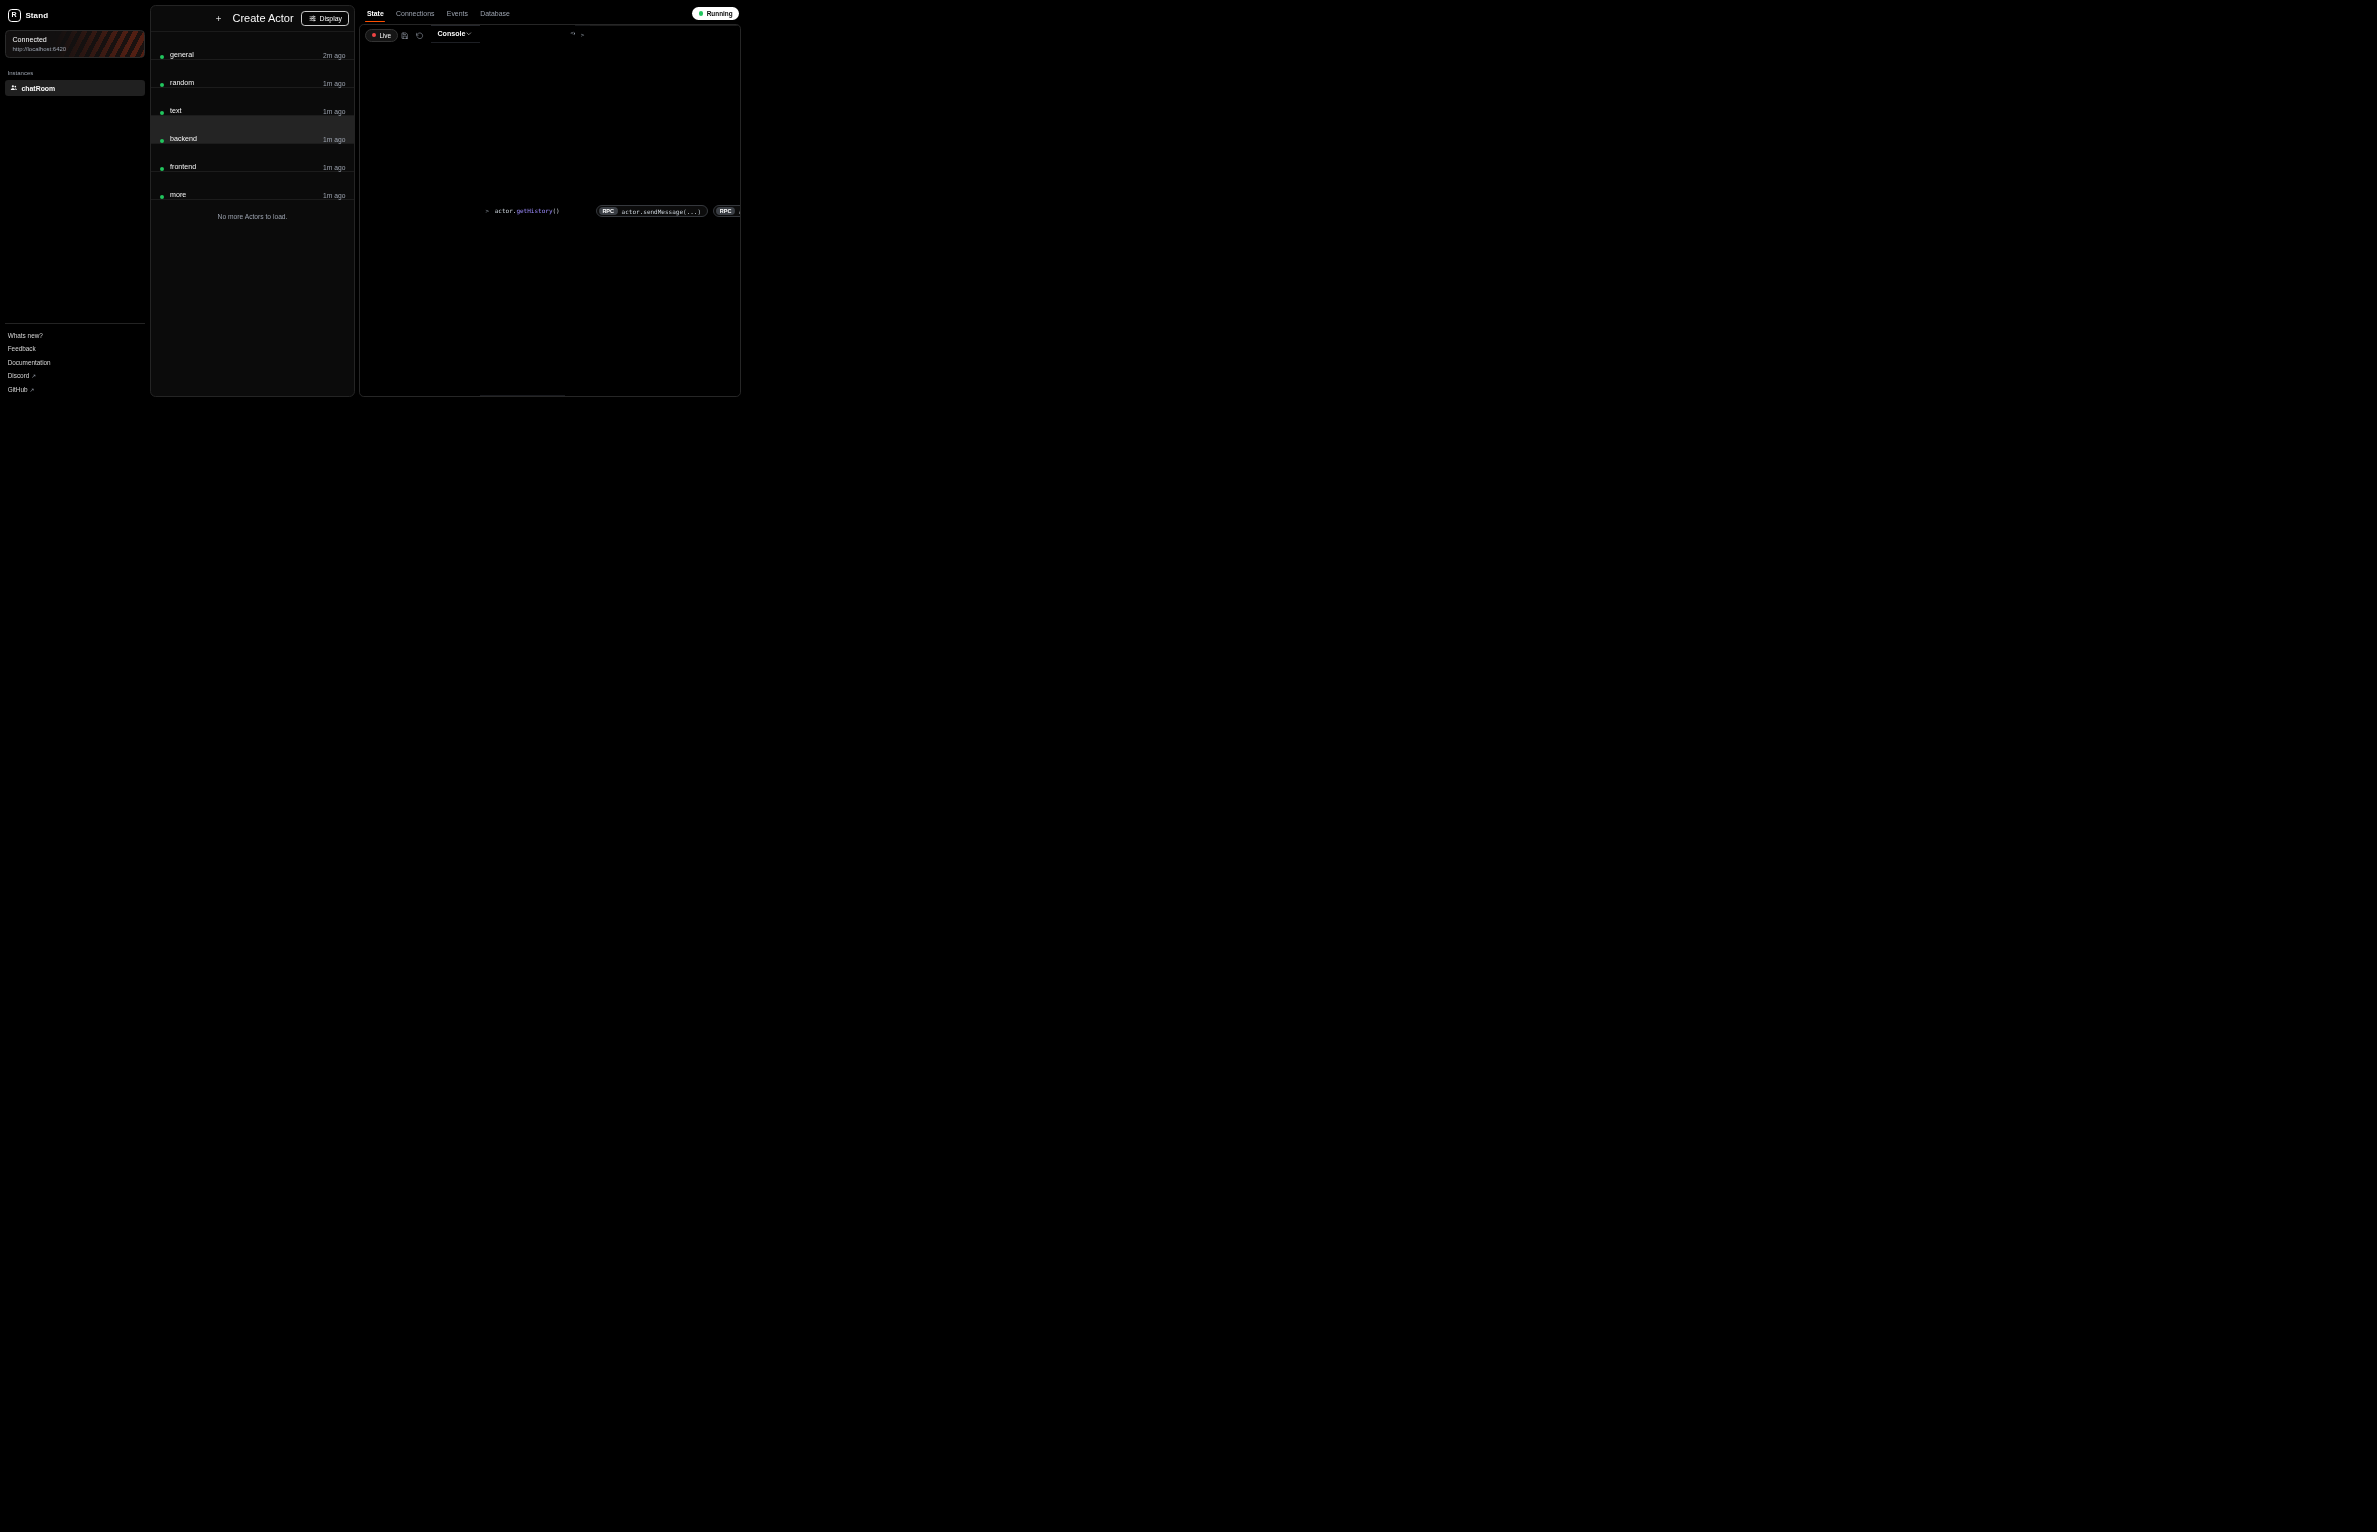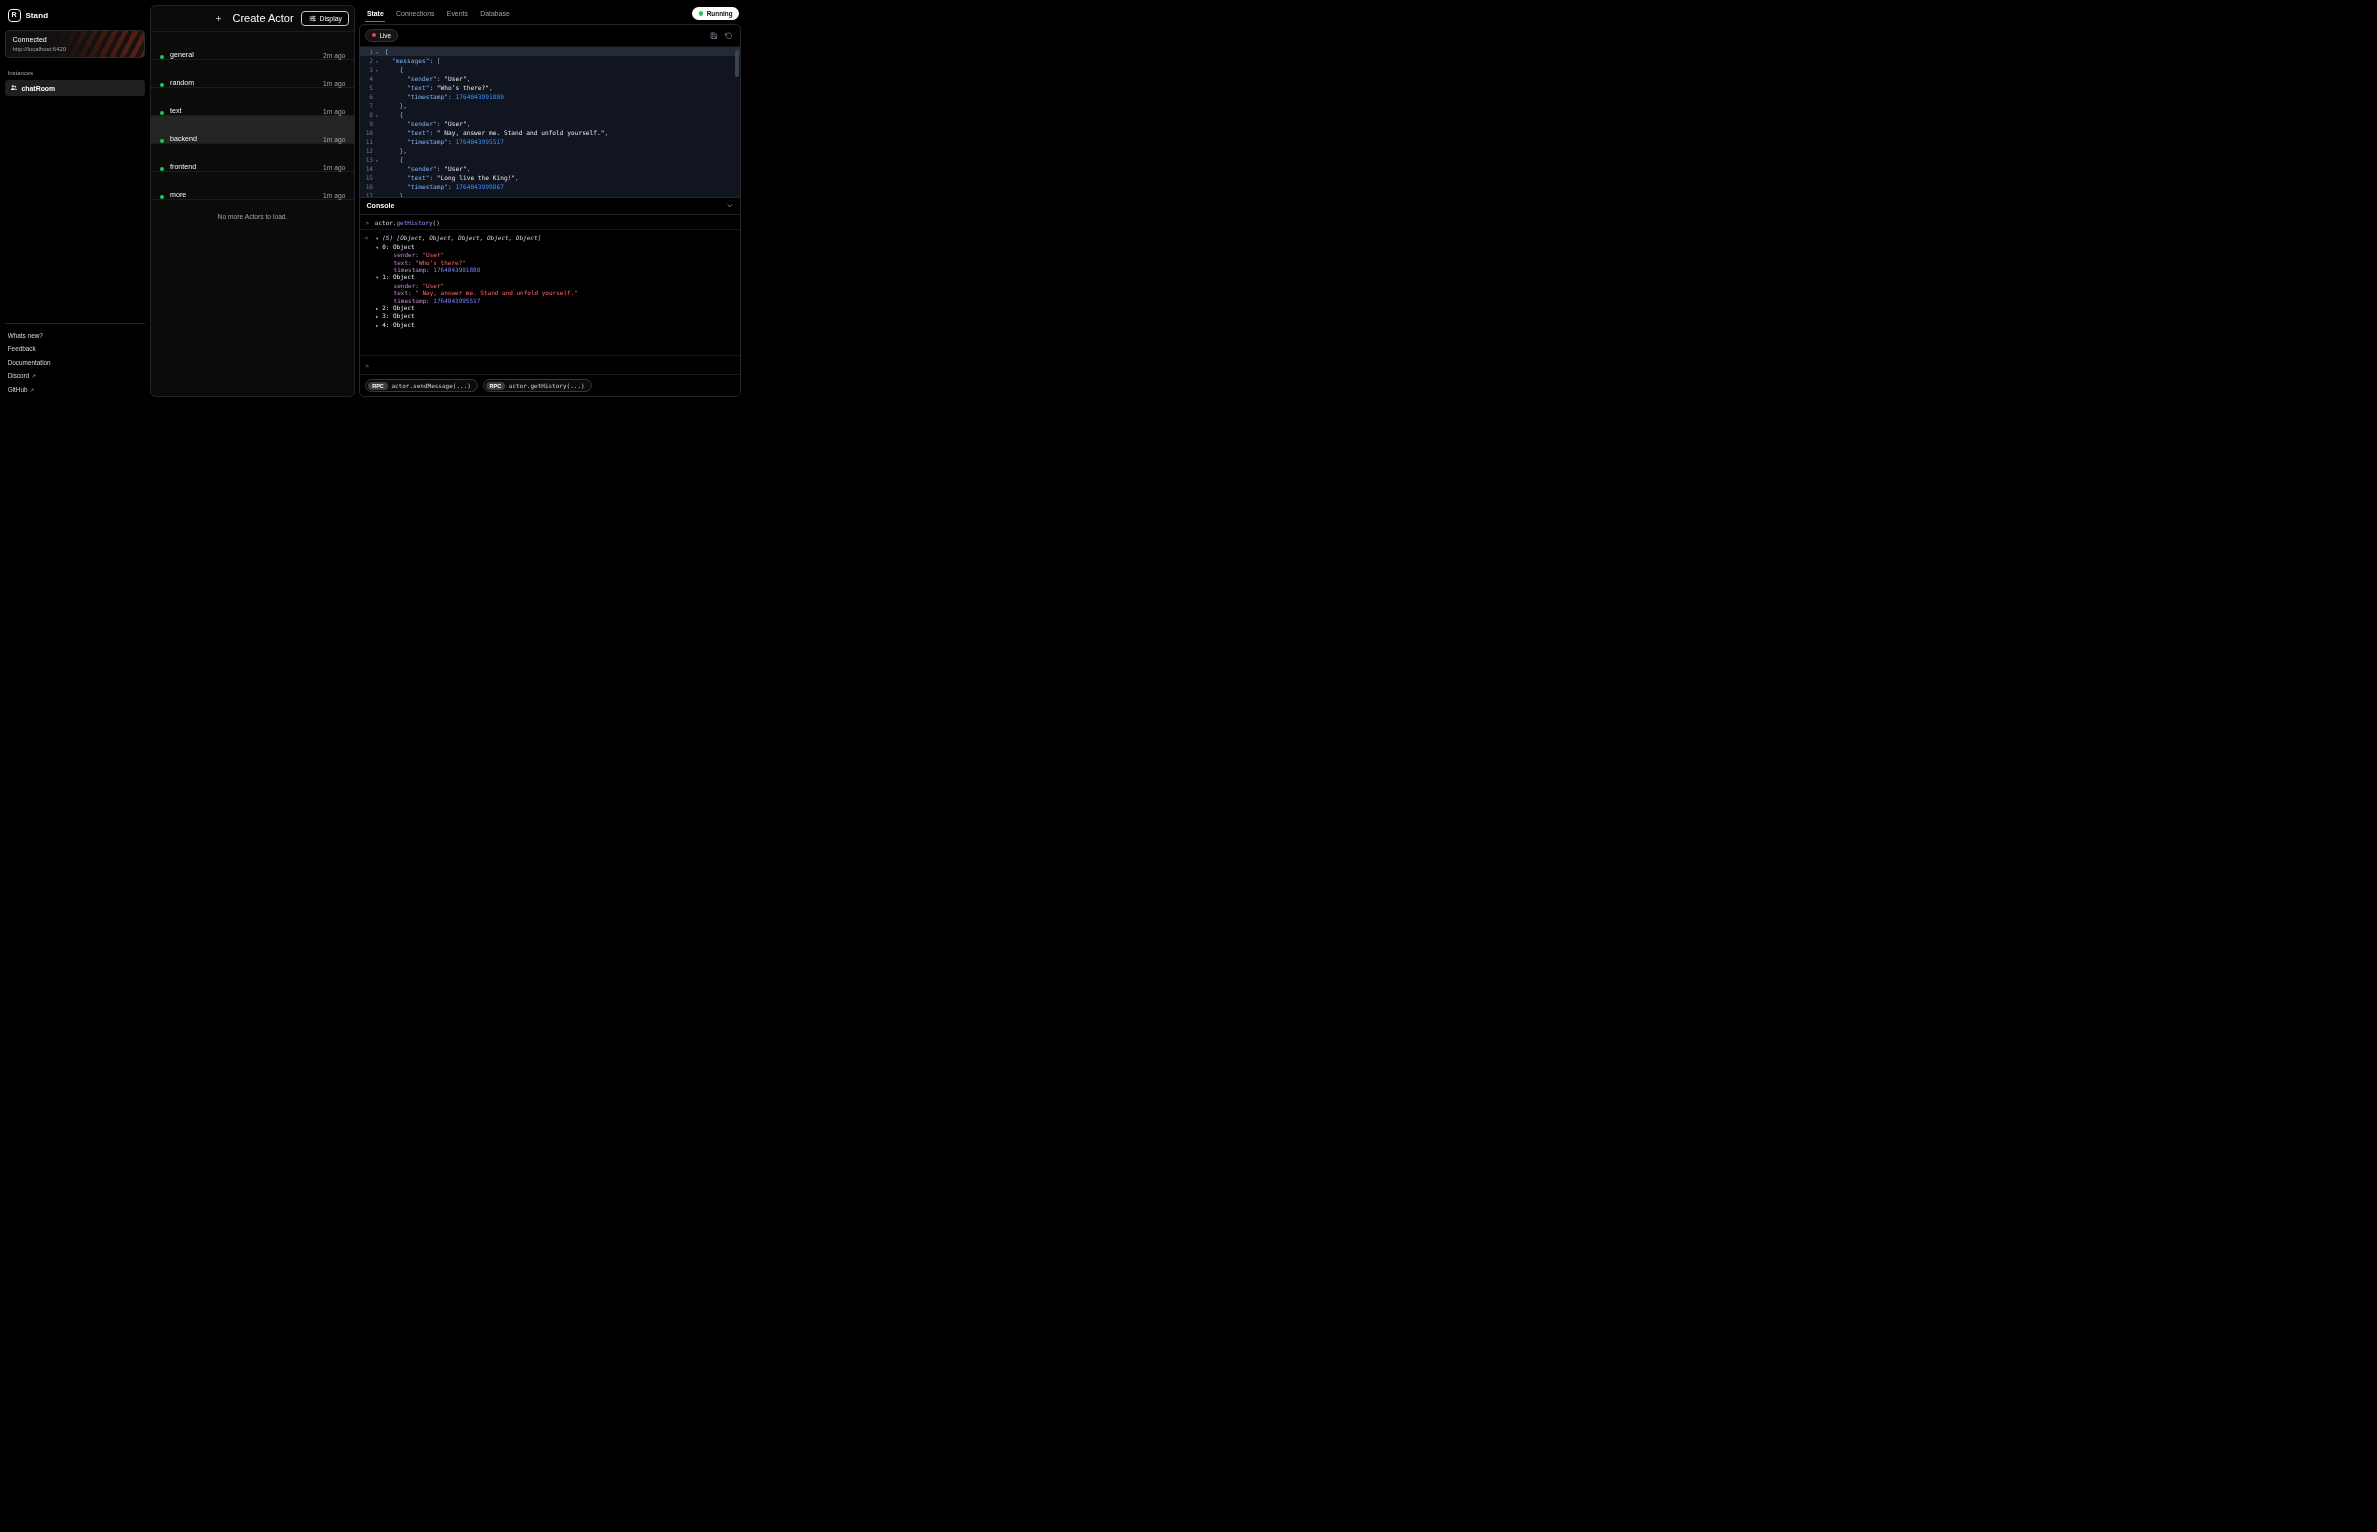--- a/index.html
+++ b/index.html
@@ -47,21 +47,21 @@
   .end-msg{text-align:center; margin-top:12.4px; font-size:6.7px; color:var(--dim);}
 
   
   .inspector{flex:1; display:flex; flex-direction:column; padding:2.9px 4.8px 4.8px 3.8px; min-width:0;}
   .tabs-row{display:flex; align-items:center; height:21px; padding:0 1.9px;}
   .tabs{display:flex; align-items:stretch; height:100%;}
   .tab{display:flex; align-items:center; padding:0 6.2px; font-size:6.9px; color:var(--dim); position:relative; cursor:pointer;}
   .tab.active{color:#fff; font-weight:700;}
   .tab.active::after{content:""; position:absolute; left:4.8px; right:4.8px; bottom:1.9px; height:1px; background:var(--accent-orange); border-radius:1px;}
   .running-pill{margin-left:auto; display:flex; align-items:center; gap:3.8px; background:#fff; color:#0a0a0a; font-size:6.4px; font-weight:600; border-radius:475px; padding:2.9px 6.7px;}
-  .insp-card{flex:1; border:0.5px solid var(--border); border-radius:4.8px; background:#000; display:flex; flex-direction:column; overflow:hidden; min-height:0;}
+  .insp-card{flex:1; border:0.5px solid var(--border); border-radius:4.8px; background:#000; display:flex; overflow:hidden; min-height:0;}
   .toolbar{display:flex; align-items:center; height:21px; padding:0 4.8px;}
   .live-pill{display:flex; align-items:center; gap:3.8px; border:0.5px solid #333; background:#151515; border-radius:475px; padding:2.4px 6.2px; font-size:6.4px; color:#fafafa;}
   .live-pill .dot{width:3.8px; height:3.8px;}
   .toolbar-icons{margin-left:auto; display:flex; gap:2.9px;}
   .toolbar-icons button{color:#9ca3af; padding:2.4px; display:flex;}
   .toolbar-icons svg{width:7.6px; height:7.6px;}
 
   
   .editor{position:relative; height:151px; background:#10151f; overflow:hidden; font-family:"DejaVu Sans Mono", monospace; font-size:6.2px; line-height:9px;}
   .editor{padding-top:1px;}

